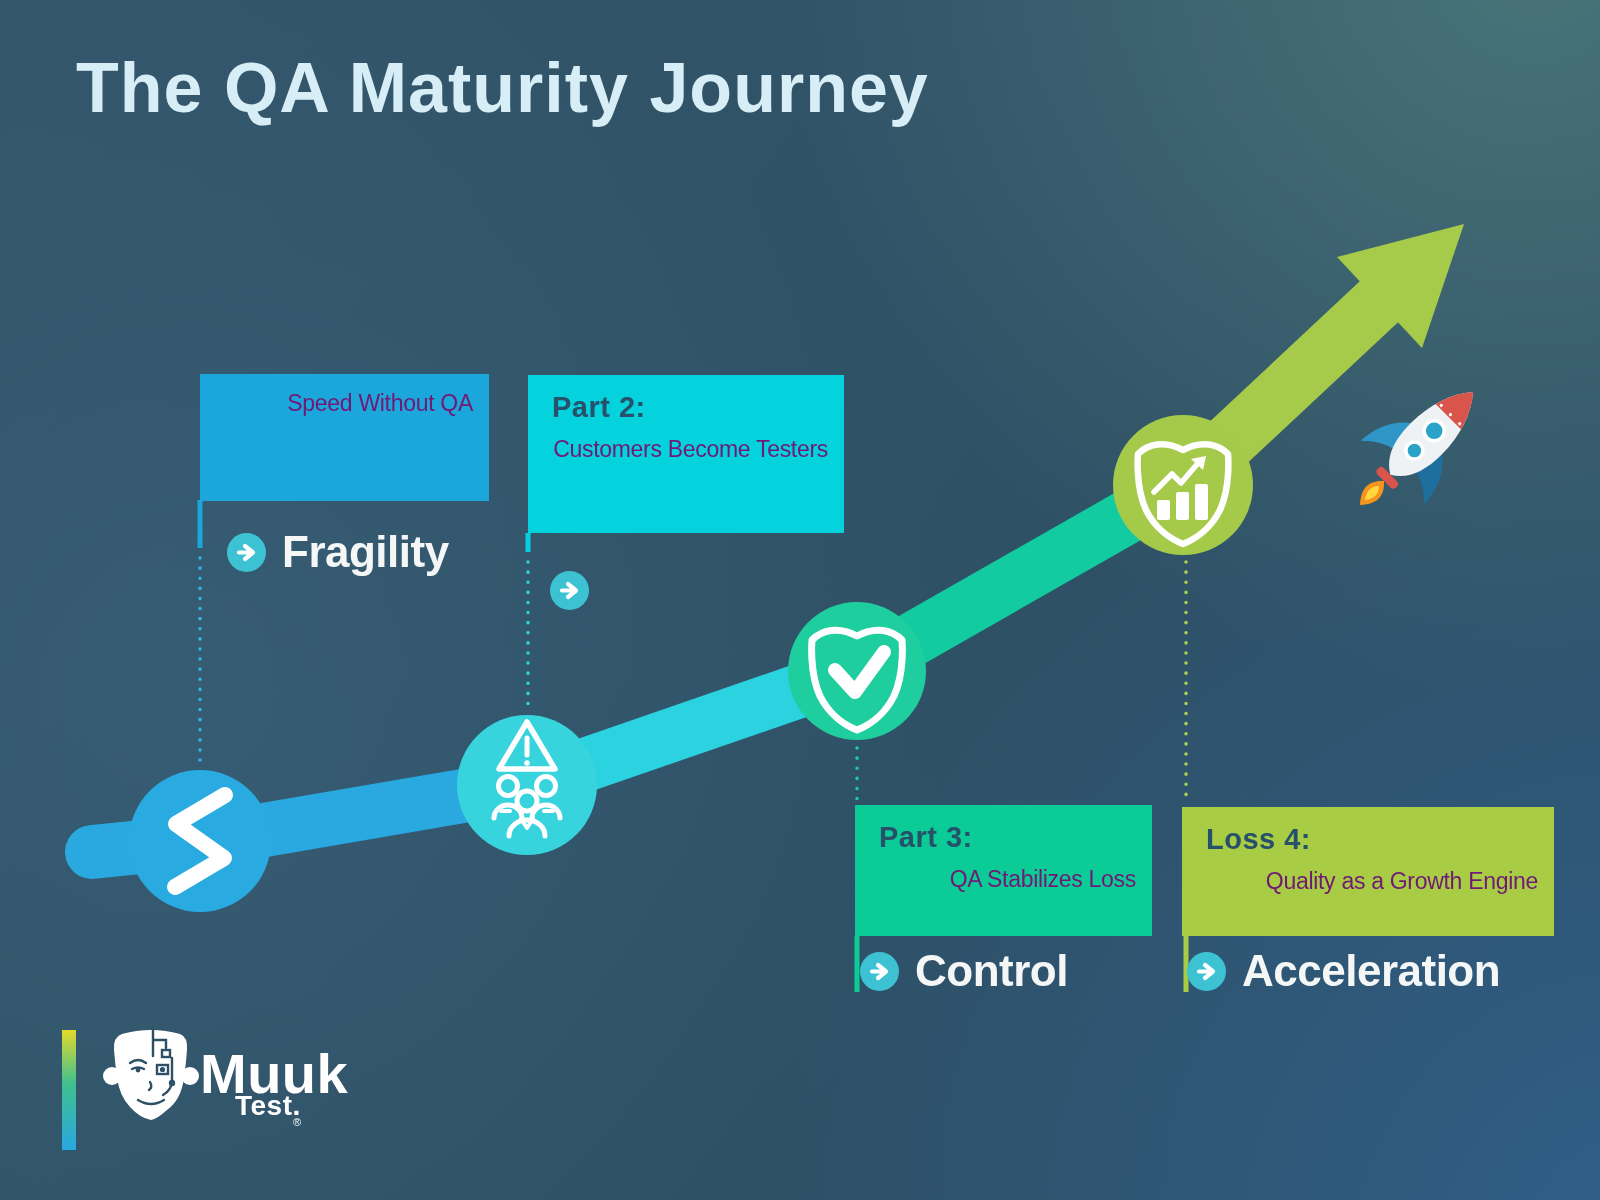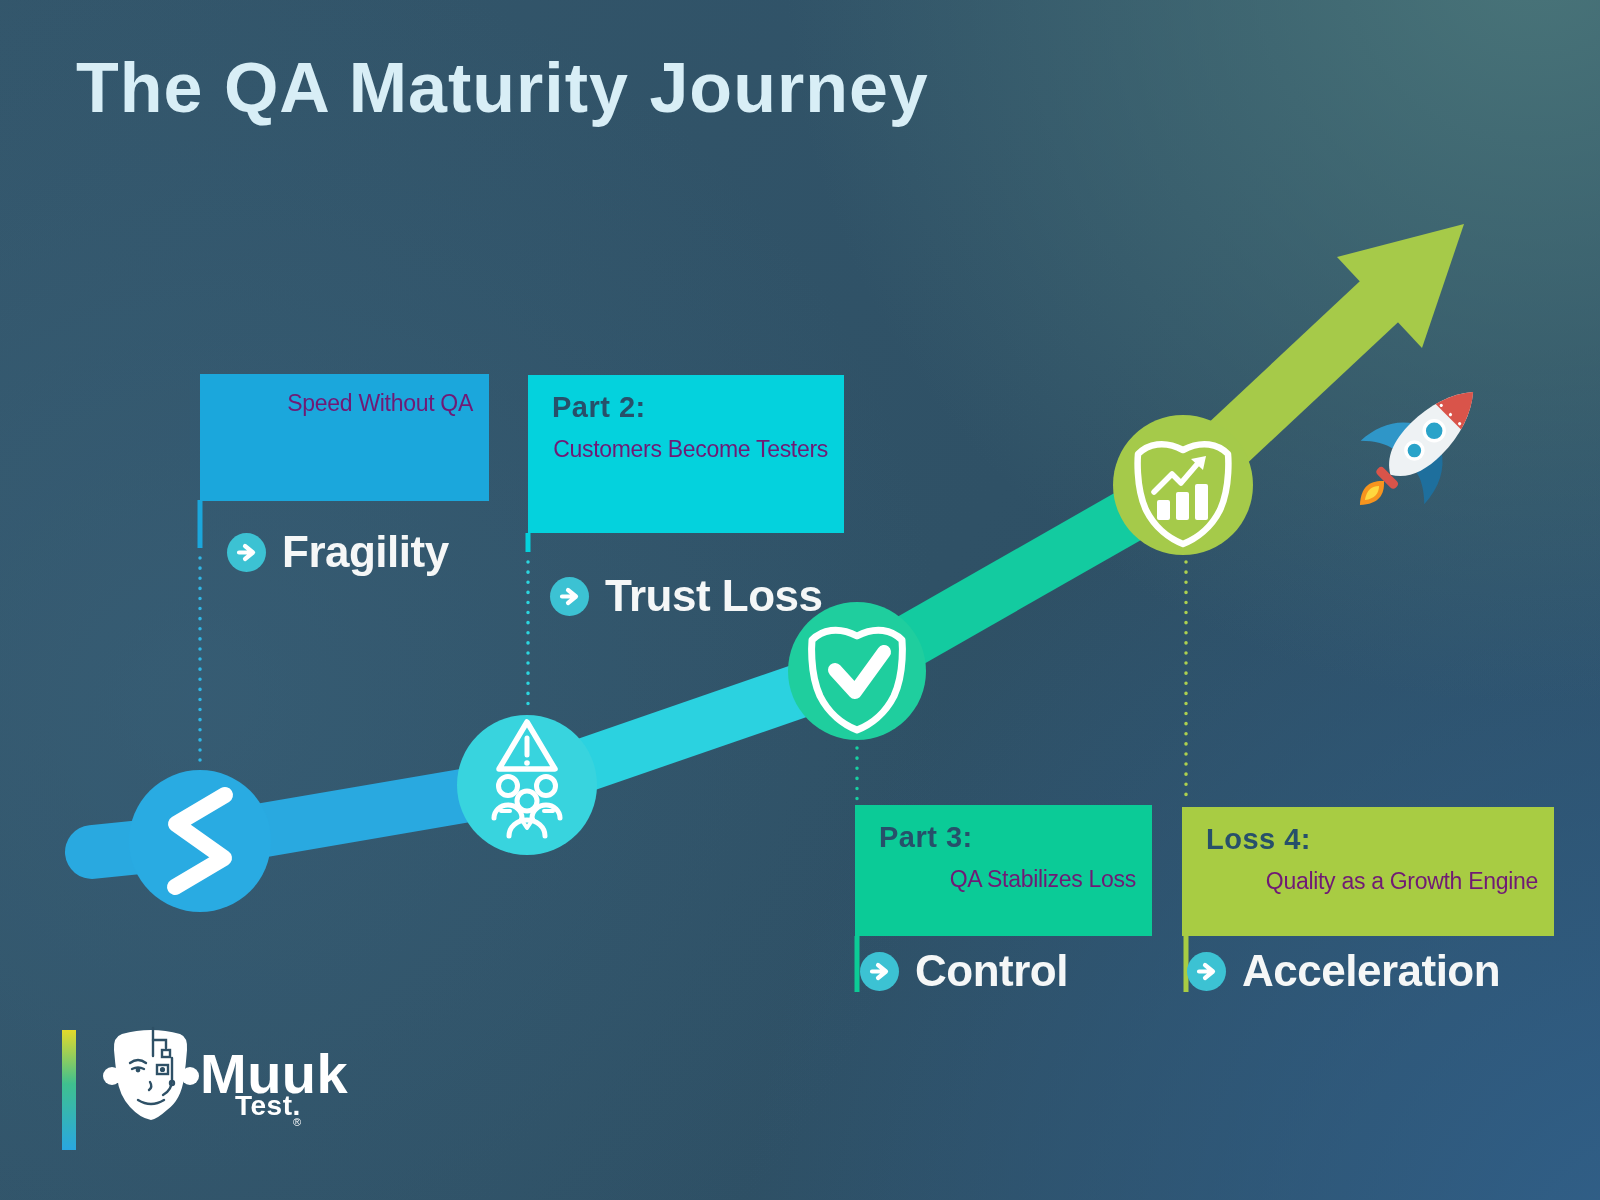--- a/index.html
+++ b/index.html
@@ -161,21 +161,20 @@
   <div class="stage-box box2" style="background: rgb(4, 210, 221);">
     <div class="part-label">Part 2:</div>
     <div class="stage-subtitle">Customers Become Testers</div>
   </div>
   <div class="outcome o2">
     <div class="chip" style="background: rgb(60, 194, 211);">
       <svg width="23" height="23" viewBox="0 0 23 23">
         <path d="M4,11.5 h9 M10,5 l8,6.5 -8,6.5" fill="none" stroke="#ffffff" stroke-width="4.2" stroke-linecap="round" stroke-linejoin="round"></path>
       </svg>
     </div>
-    <span class="outcome-text">Trust Loss</span>
   </div>
 
   <div class="stage-box box3" style="background: rgb(11, 203, 151);">
     <div class="part-label">Part 3:</div>
     <div class="stage-subtitle">QA Stabilizes Loss</div>
   </div>
   <div class="outcome o3">
     <div class="chip" style="background: rgb(60, 194, 211);">
       <svg width="23" height="23" viewBox="0 0 23 23">
         <path d="M4,11.5 h9 M10,5 l8,6.5 -8,6.5" fill="none" stroke="#ffffff" stroke-width="4.2" stroke-linecap="round" stroke-linejoin="round"></path>

